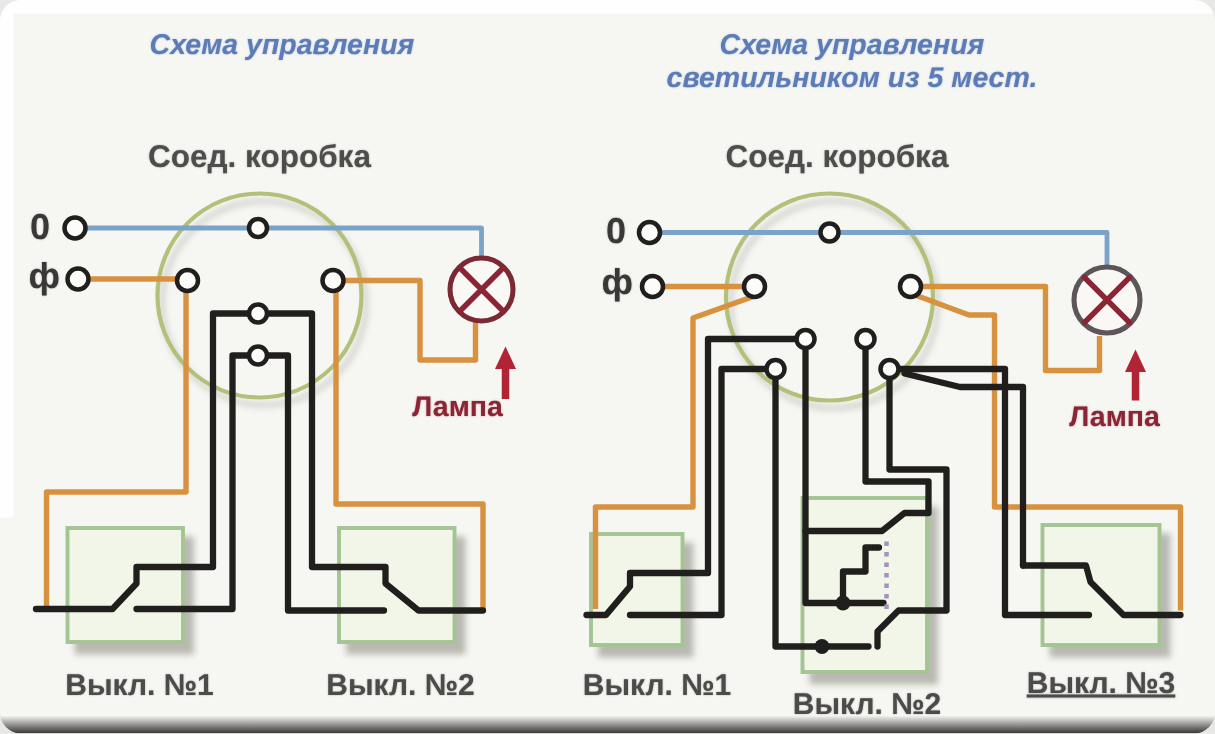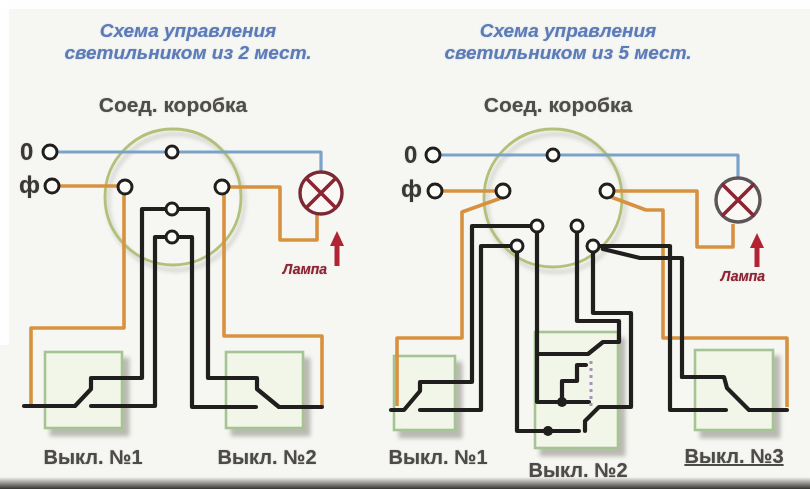--- a/index.html
+++ b/index.html
@@ -1,19 +1,20 @@
 <!DOCTYPE html>
 <html style="--c-background: #f6f6f3; --c-neutral-wire-blue: #7ba3c8; --c-phase-wire-orange: #d8923f; --c-switched-wire-black: #211f1d; --c-junction-circle-green: #b2c17a; --c-switch-box-green: #a4c593; --c-switch-box-fill: #f2f6e8; --c-lamp-ring-left: #7b2a33; --c-lamp-ring-right: #5d5557; --c-lamp-cross: #8b2433; --c-lamp-red: #8b2433; --c-arrow-red: #b22334; --c-title-blue: #5c7cb8; --c-label-gray: #4f4d4b; --c-crossover-link-dashed: #a393bd;"><head>
 <meta charset="utf-8">
 <style>
   html,body{margin:0;padding:0;background:#e8e8e6;}
   #stage{
     position:relative;width:810px;height:489px;overflow:hidden;
     background:var(--c-background,#f6f6f3);
     font-family:"Liberation Sans","DejaVu Sans",sans-serif;
+    border-radius:14px;
   }
   #wires{position:absolute;left:0;top:0;filter:blur(0.3px);}
   .w-blue{stroke:var(--c-neutral-wire-blue);stroke-width:3.2;fill:none;stroke-linejoin:round;}
   .w-orange{stroke:var(--c-phase-wire-orange);stroke-width:3.6;fill:none;stroke-linejoin:round;}
   .w-black{stroke:var(--c-switched-wire-black);stroke-width:4.2;fill:none;stroke-linejoin:round;stroke-linecap:round;}
   .jcircle{stroke:var(--c-junction-circle-green);stroke-width:2.8;fill:none;filter:drop-shadow(3px 5px 2px rgba(120,120,105,0.35));}
   .sbox{fill:var(--c-switch-box-fill);stroke:var(--c-switch-box-green);stroke-width:2.6;filter:drop-shadow(6px 7px 2px rgba(110,110,100,0.45));}
   .term{fill:#fcfcf9;stroke:var(--c-switched-wire-black);stroke-width:3;}
   .dot{fill:var(--c-switched-wire-black);stroke:none;}
   .lamp-ring-l{stroke:var(--c-lamp-ring-left);stroke-width:3.4;fill:#faf8f4;}
@@ -21,21 +22,21 @@
   .lamp-x{stroke:var(--c-lamp-cross);stroke-width:3.6;fill:none;stroke-linecap:round;}
   .arrow-line{stroke:var(--c-arrow-red);stroke-width:5;fill:none;}
   .arrow-head{fill:var(--c-arrow-red);stroke:none;}
   .dash{stroke:var(--c-crossover-link-dashed);stroke-width:3;stroke-dasharray:3 4;fill:none;}
   .lbl{position:absolute;transform:translateX(-50%);white-space:nowrap;
        color:var(--c-label-gray);font-weight:700;text-shadow:0 0 1.2px rgba(90,90,90,0.55);}
   .title{color:var(--c-title-blue);font-style:italic;font-size:19px;line-height:22px;text-align:center;
          text-shadow:0 0 1.2px rgba(92,124,184,0.55);}
   .jlabel{font-size:21px;}
   .tlabel{font-size:24px;transform:none;color:#3a3836;}
-  .lamplbl{color:var(--c-lamp-red);font-style:italic;font-size:14px;text-shadow:0 0 1.2px rgba(139,36,51,0.5);}
+  .lamplbl{color:var(--c-lamp-red);font-size:19px;text-shadow:0 0 1.2px rgba(139,36,51,0.5);}
   .swlbl{font-size:20px;color:#4d4b49;}
   .edge-top{position:absolute;left:0;top:0;width:810px;height:9px;background:rgba(255,255,255,0.9);}
   .edge-left{position:absolute;left:0;top:0;width:9px;height:345px;background:rgba(255,255,255,0.85);}
   .edge-bottom{position:absolute;left:0;bottom:0;width:810px;height:12px;
                background:linear-gradient(to bottom,rgba(20,18,16,0) 0%,rgba(20,18,16,0.85) 100%);}
 </style>
 </head>
 <body>
 
 <div id="stage">
@@ -154,21 +155,20 @@
       <circle class="term" cx="607" cy="191" r="7"></circle>
       <circle class="term" cx="537" cy="226" r="6"></circle>
       <circle class="term" cx="577" cy="226" r="6"></circle>
       <circle class="term" cx="517" cy="246" r="6"></circle>
       <circle class="term" cx="593" cy="246" r="6"></circle>
     </g>
   </svg>
 
   <div class="lbl title" style="left:188px;top:20px;">
     <div>Схема управления</div>
-    <div>светильником из 2 мест.</div>
   </div>
   <div class="lbl title" style="left:568px;top:20px;">
     <div>Схема управления</div>
     <div>светильником из 5 мест.</div>
   </div>
 
   <div class="lbl jlabel" style="left:173px;top:93px;">Соед. коробка</div>
   <div class="lbl jlabel" style="left:558px;top:93px;">Соед. коробка</div>
 
   <div class="lbl tlabel" style="left:20px;top:138px;">0</div>

